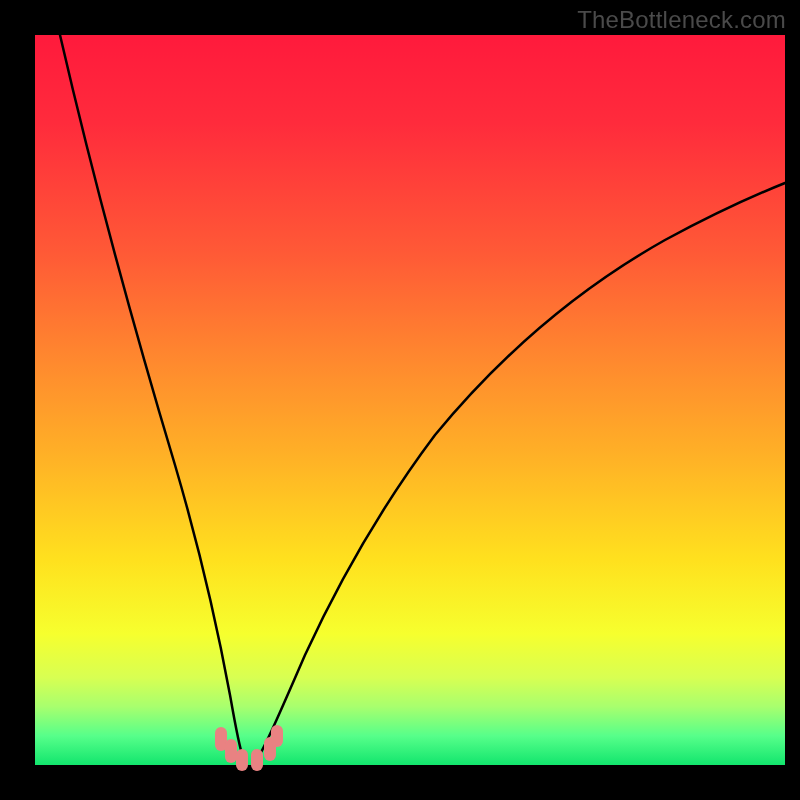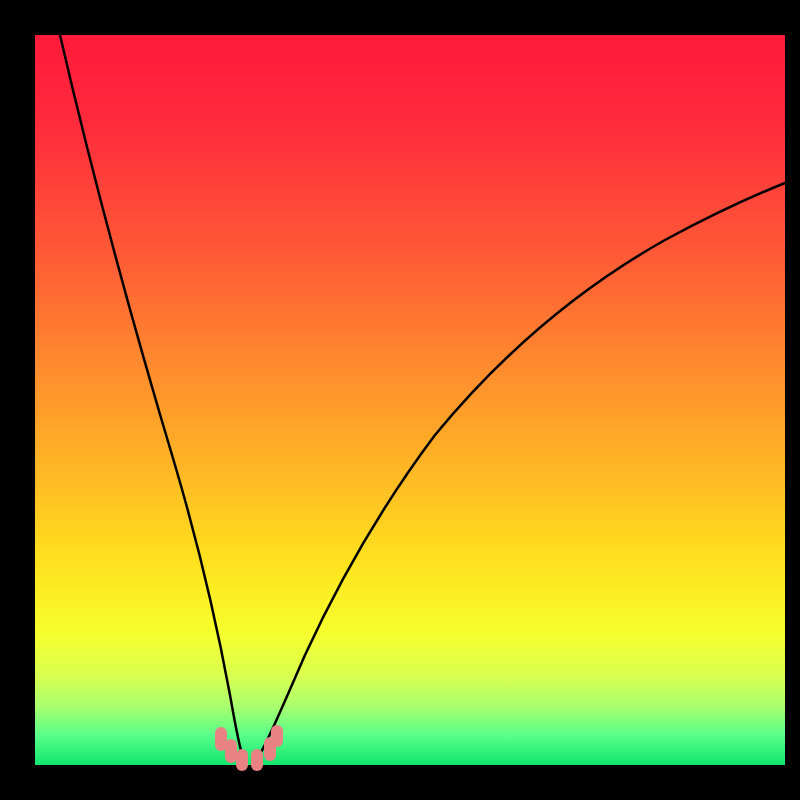--- a/index.html
+++ b/index.html
@@ -85,13 +85,14 @@
         <rect class="marker" x="180" y="692" width="12" height="24" rx="6" ry="6"></rect>
         <rect class="marker" x="190" y="704" width="12" height="24" rx="6" ry="6"></rect>
         <rect class="marker" x="201" y="714" width="12" height="22" rx="6" ry="6"></rect>
         <rect class="marker" x="216" y="714" width="12" height="22" rx="6" ry="6"></rect>
         <rect class="marker" x="229" y="702" width="12" height="24" rx="6" ry="6"></rect>
         <rect class="marker" x="236" y="690" width="12" height="22" rx="6" ry="6"></rect>
       </g>
     </svg>
   </div>
 
+  <div class="watermark">TheBottleneck.com</div>
 </div>
 
 </body></html>

